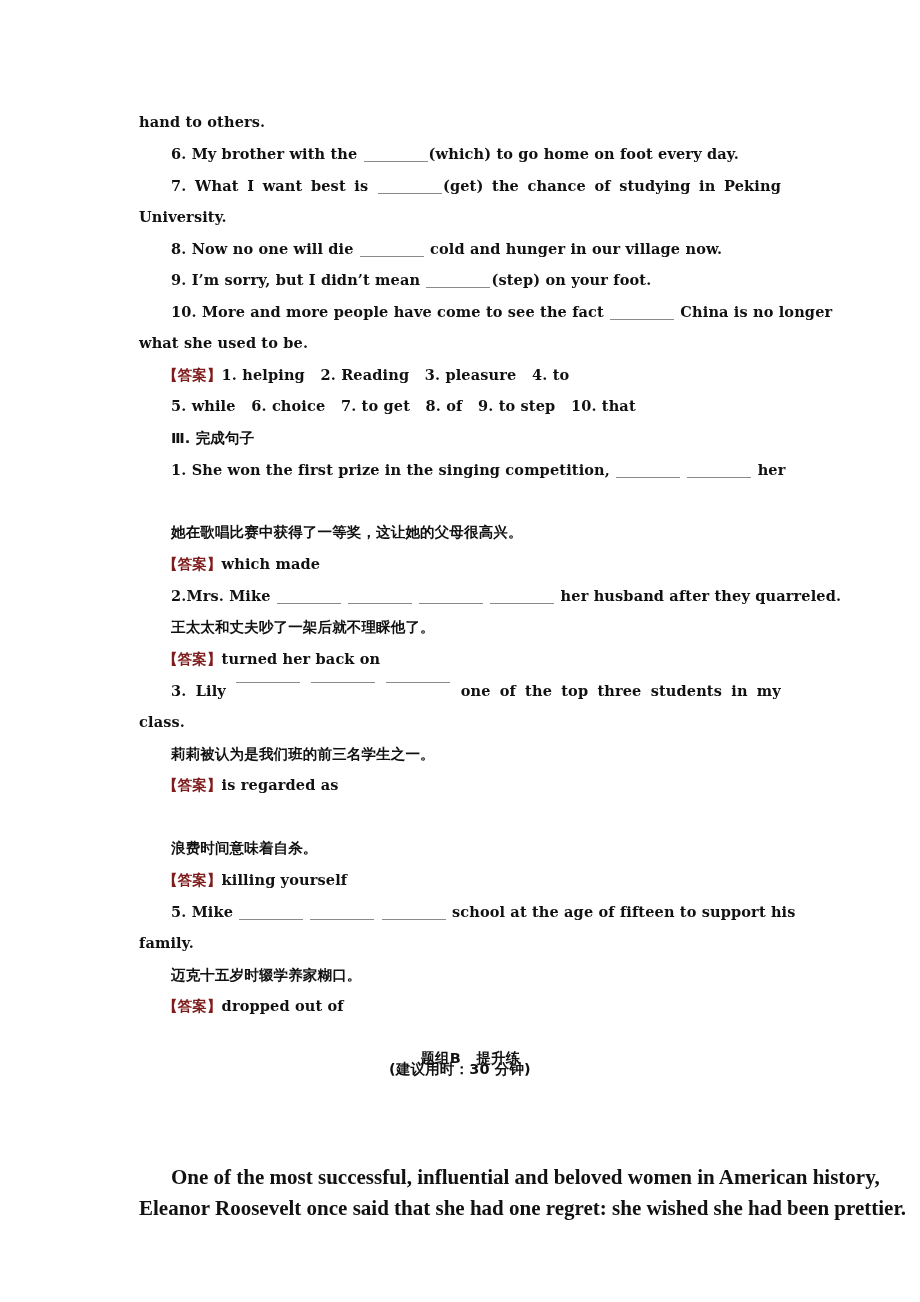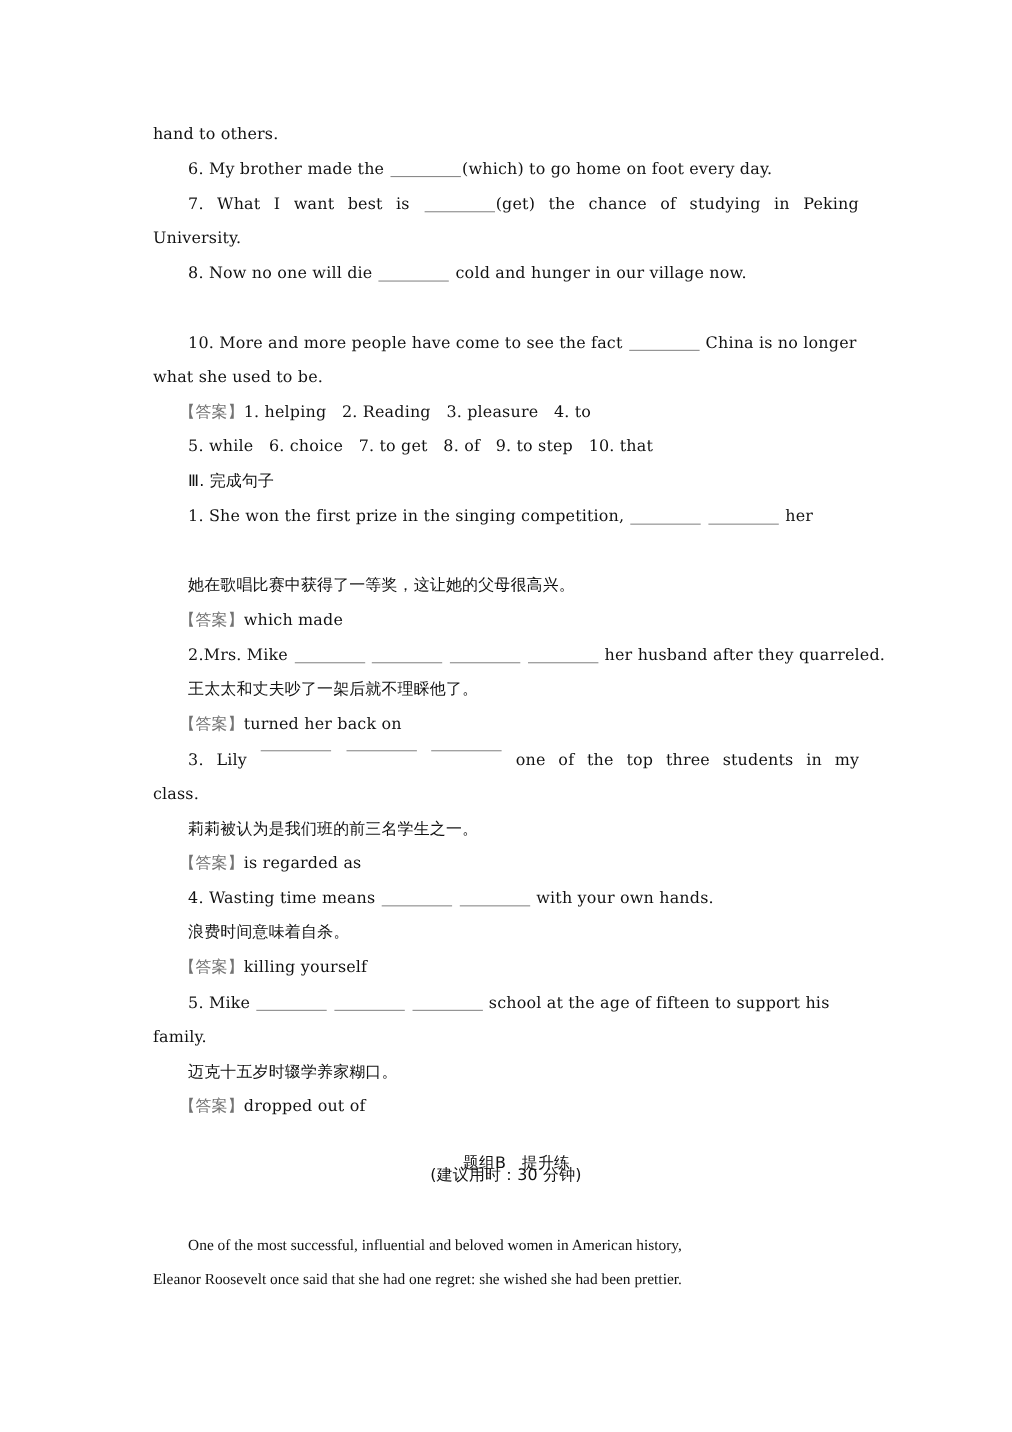--- a/index.html
+++ b/index.html
@@ -14,20 +14,21 @@
       overflow: hidden;
       font-family: "DejaVu Serif", "Liberation Serif", serif;
       color: #111111;
     }
     .page {
       position: absolute;
       left: 0;
       top: 0;
       width: 821px;
       height: 1302px;
+      font-weight: bold;
     }
     .line {
       position: absolute;
       left: 139px;
       width: 670px;
       font-size: 14.5px;
       line-height: 20px;
       white-space: nowrap;
       letter-spacing: 0.15px;
       transform-origin: left center;
@@ -45,43 +46,44 @@
     }
     .blank {
       display: inline-block;
       width: 64px;
       height: 1px;
       border-bottom: 1px solid #8a8a8a;
       vertical-align: -3px;
       margin: 0 1px;
     }
     .ans-tag {
-      color: #737373;
+      color: #7f1d1d;
     }
     .cjk {
       font-family: "DejaVu Sans", "Liberation Sans", sans-serif;
       font-size: 14.5px;
     }
     .prop {
       font-family: "Liberation Serif", "DejaVu Serif", serif;
-      font-size: 14px;
+      font-size: 21px;
+      margin-top: 44px;
     }
   </style>
 </head>
 <body>
 
 <div class="page">
 
   <div class="line" style="top:112px">
     <span>hand to others.</span>
   </div>
 
   <div class="line indent" style="top:144px">
     <span>6.</span>
-    <span>My brother made the</span>
+    <span>My brother with the</span>
     <span class="blank"></span><span>(which)</span>
     <span>to go home on foot every day.</span>
   </div>
 
   <div class="line indent just" style="top:176px; width:610px">
     <span>7.</span>
     <span>What</span>
     <span>I</span>
     <span>want</span>
     <span>best</span>
@@ -98,20 +100,26 @@
     <span>University.</span>
   </div>
 
   <div class="line indent" style="top:239px">
     <span>8.</span>
     <span>Now no one will die</span>
     <span class="blank"></span>
     <span>cold and hunger in our village now.</span>
   </div>
 
+  <div class="line indent" style="top:270px">
+    <span>9.</span>
+    <span>I’m sorry, but I didn’t mean</span>
+    <span class="blank"></span><span>(step)</span>
+    <span>on your foot.</span>
+  </div>
 
   <div class="line indent" style="top:302px">
     <span>10.</span>
     <span>More and more people have come to see the fact</span>
     <span class="blank"></span>
     <span>China is no longer</span>
   </div>
   <div class="line" style="top:333px">
     <span>what she used to be.</span>
   </div>
@@ -174,27 +182,20 @@
   <div class="line" style="top:712px">
     <span>class.</span>
   </div>
   <div class="line indent cjk" style="top:744px">
     <span>莉莉被认为是我们班的前三名学生之一。</span>
   </div>
   <div class="line indent" style="top:775px; left:163px">
     <span class="ans-tag cjk">【答案】</span><span>is regarded as</span>
   </div>
 
-  <div class="line indent" style="top:807px">
-    <span>4.</span>
-    <span>Wasting time means</span>
-    <span class="blank"></span>
-    <span class="blank"></span>
-    <span>with your own hands.</span>
-  </div>
   <div class="line indent cjk" style="top:838px">
     <span>浪费时间意味着自杀。</span>
   </div>
   <div class="line indent" style="top:870px; left:163px">
     <span class="ans-tag cjk">【答案】</span><span>killing yourself</span>
   </div>
 
   <div class="line indent" style="top:902px">
     <span>5.</span>
     <span>Mike</span>

